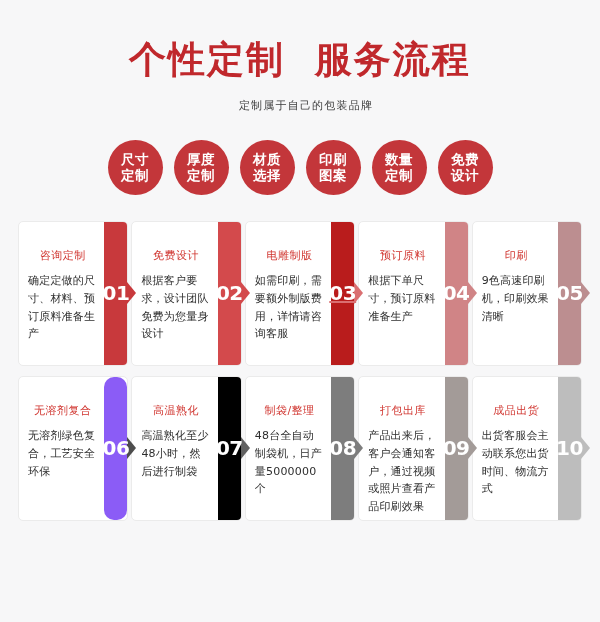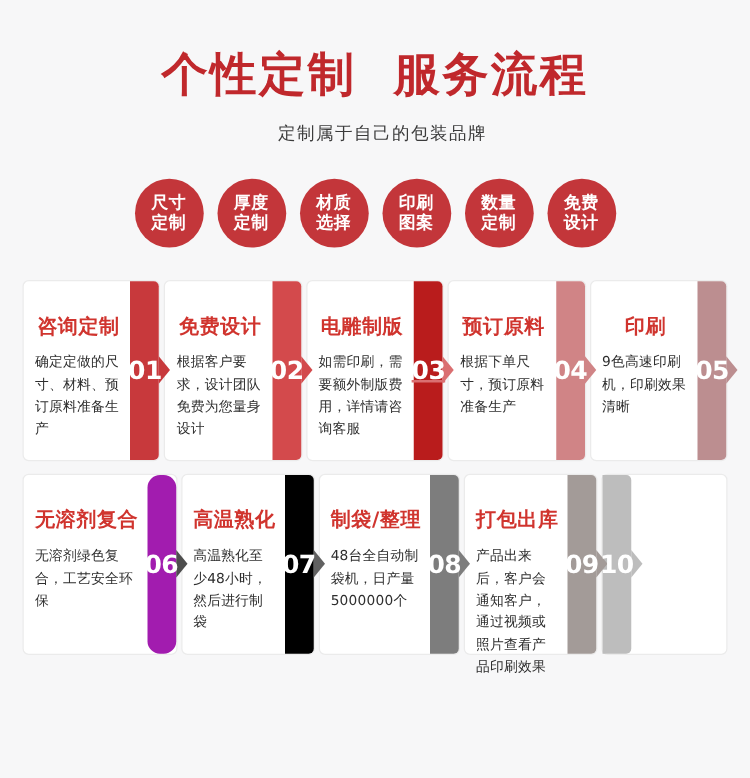--- a/index.html
+++ b/index.html
@@ -28,21 +28,21 @@
     font-weight: 700;
     color: #c0282c;
     letter-spacing: 2px;
     line-height: 1.16;
     white-space: pre;
     font-family: "DejaVu Serif", "Liberation Serif", serif;
   }
 
   .sub-title {
     margin-top: 17px;
-    font-size: 14px;
+    font-size: 11px;
     color: #3b3b3b;
     letter-spacing: 1.2px;
     font-weight: 500;
     padding-left: 12px;
   }
 
   
   .badges {
     margin-top: 27px;
     display: flex;
@@ -94,22 +94,22 @@
   }
 
   .card-body {
     flex: 1 1 auto;
     padding: 26px 7px 8px 9px;
     min-width: 0;
   }
 
   .card-title {
     color: #d0342e;
-    font-size: 16px;
-    font-weight: 700;
+    font-size: 11px;
+    font-weight: 400;
     text-align: center;
     letter-spacing: 0.5px;
     margin-bottom: 9px;
     white-space: nowrap;
   }
 
   .card-desc {
     font-size: 11px;
     color: #2e2e2e;
     line-height: 1.62;
@@ -238,21 +238,21 @@
           <div class="tab-num">05</div>
         </div>
       </div>
     </div>
     <div class="row">
       <div class="card">
         <div class="card-body">
           <div class="card-title" style="color: rgb(208, 52, 46);">无溶剂复合</div>
           <div class="card-desc">无溶剂绿色复合，工艺安全环保</div>
         </div>
-        <div class="tab" style="background: #a21caf; color: rgb(77, 77, 77); border-radius: 10px;">
+        <div class="tab" style="background: #8b5cf6; color: rgb(77, 77, 77); border-radius: 10px;">
           <div class="tab-num">06</div>
         </div>
       </div>
       <div class="card">
         <div class="card-body">
           <div class="card-title" style="color: rgb(208, 52, 46);">高温熟化</div>
           <div class="card-desc">高温熟化至少48小时，然后进行制袋</div>
         </div>
         <div class="tab" style="background: #000000; color: rgb(97, 97, 97);">
           <div class="tab-num">07</div>
@@ -270,18 +270,22 @@
       <div class="card">
         <div class="card-body">
           <div class="card-title" style="color: rgb(208, 52, 46);">打包出库</div>
           <div class="card-desc">产品出来后，客户会通知客户，通过视频或照片查看产品印刷效果</div>
         </div>
         <div class="tab" style="background: rgb(163, 155, 152); color: rgb(163, 155, 152);">
           <div class="tab-num">09</div>
         </div>
       </div>
       <div class="card">
+        <div class="card-body">
+          <div class="card-title" style="color: rgb(208, 52, 46);">成品出货</div>
+          <div class="card-desc">出货客服会主动联系您出货时间、物流方式</div>
+        </div>
         <div class="tab" style="background: rgb(189, 189, 189); color: rgb(189, 189, 189);">
           <div class="tab-num">10</div>
         </div>
       </div>
     </div>
   </div>
 
 </body></html>

